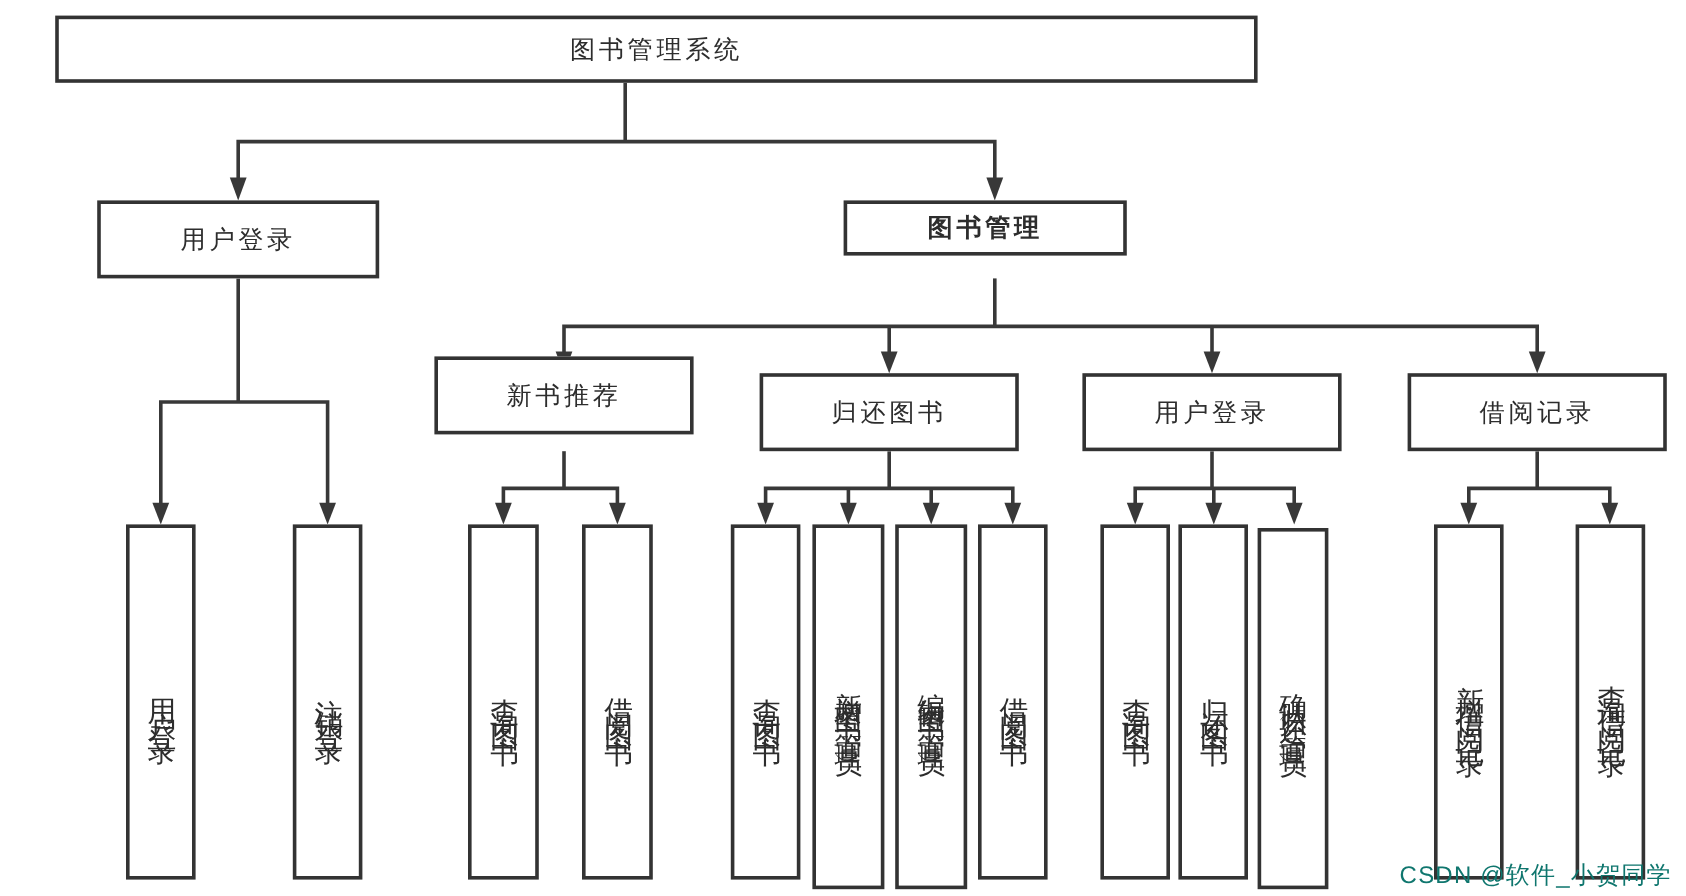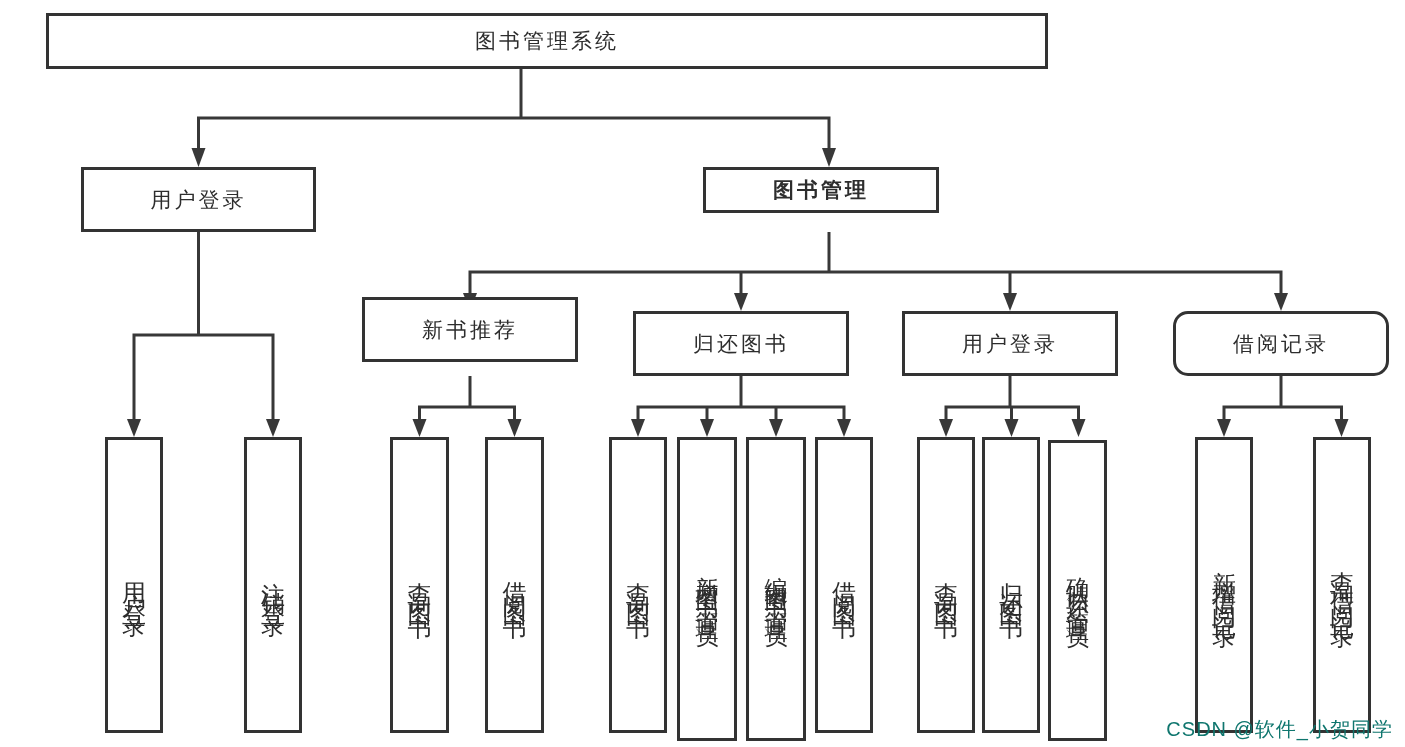--- a/index.html
+++ b/index.html
@@ -131,21 +131,21 @@
 
   <div class="box hbox" style="left:362px; top:297px; width:216px; height:65px;">
     <span>新书推荐</span>
   </div>
   <div class="box hbox" style="left:633px; top:311px; width:216px; height:65px;">
     <span>归还图书</span>
   </div>
   <div class="box hbox" style="left:902px; top:311px; width:216px; height:65px;">
     <span>用户登录</span>
   </div>
-  <div class="box hbox" style="left:1173px; top:311px; width:216px; height:65px;border-radius:15px;">
+  <div class="box hbox" style="left:1173px; top:311px; width:216px; height:65px;">
     <span>借阅记录</span>
   </div>
 
   <div class="box vbox" style="left:105px; top:437px; width:58px; height:296px;">
     <span>用户登录</span>
   </div>
   <div class="box vbox" style="left:244px; top:437px; width:58px; height:296px;">
     <span>注销登录</span>
   </div>
 

